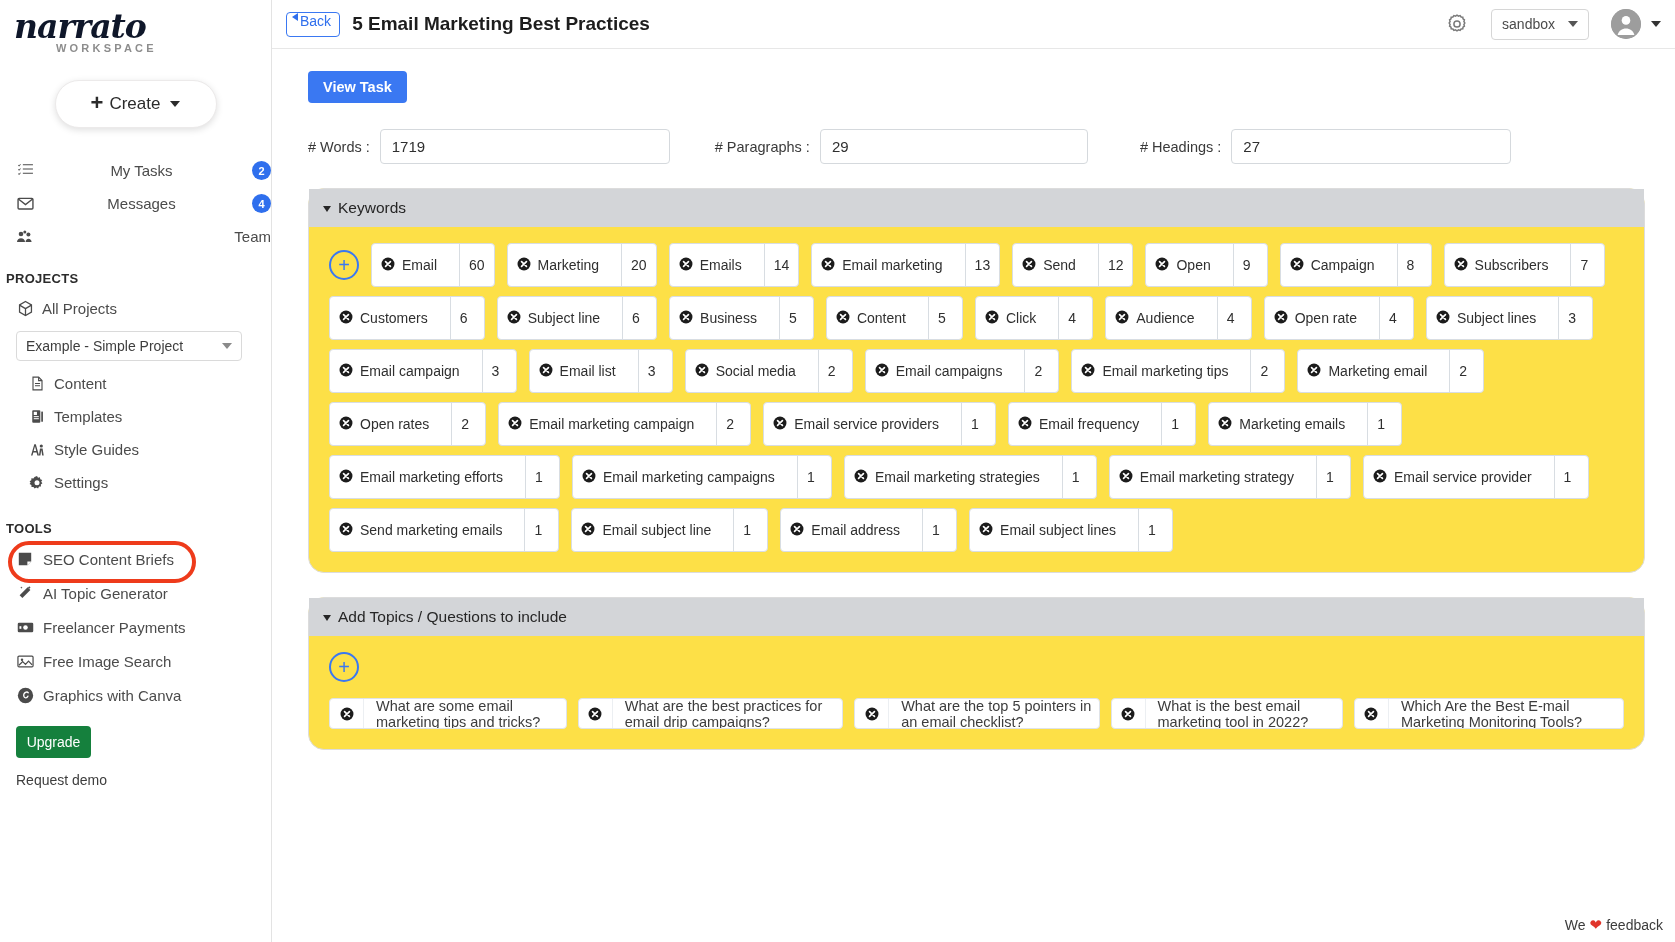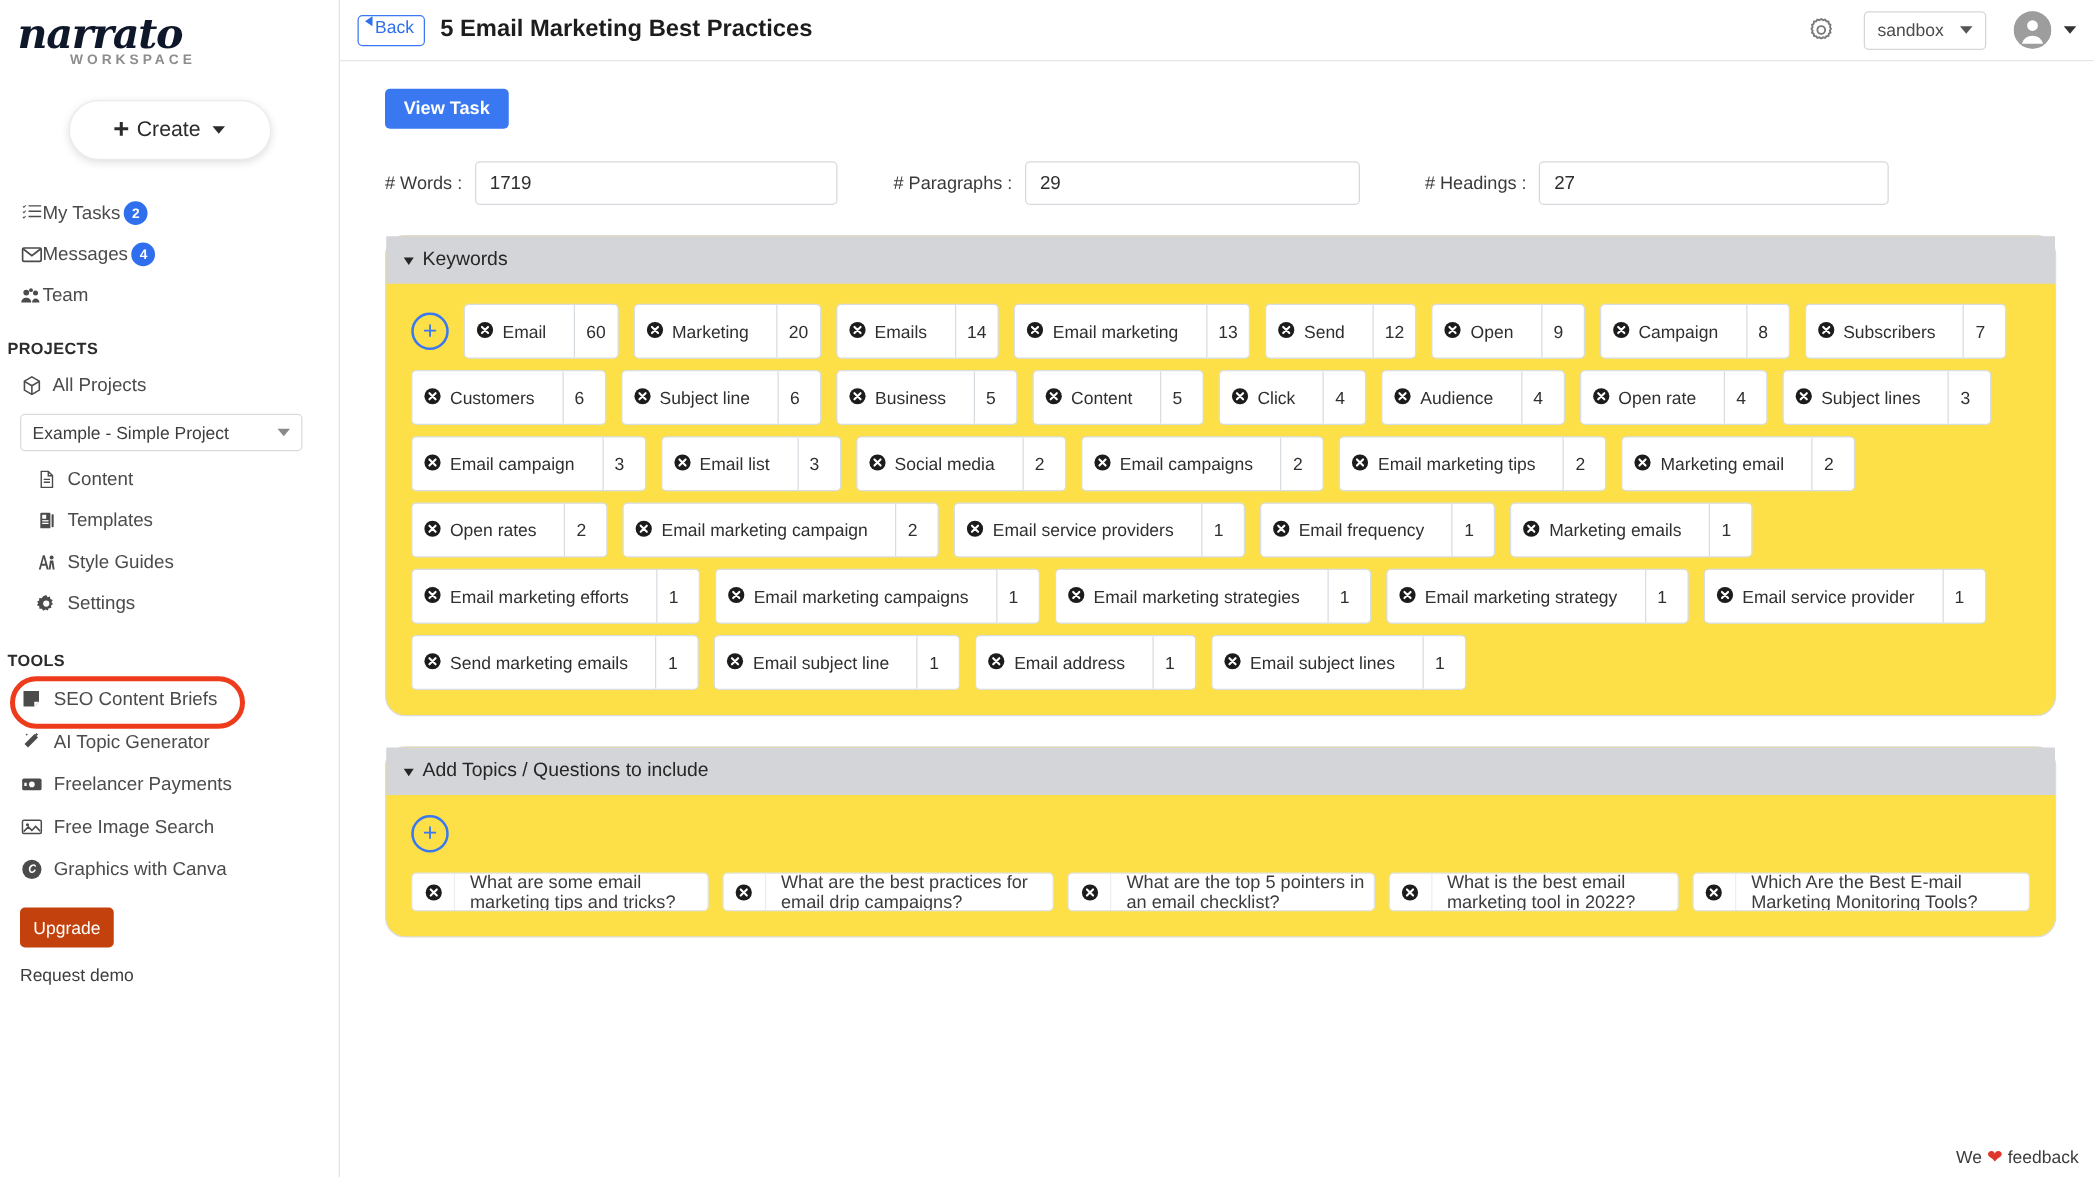--- a/index.html
+++ b/index.html
@@ -54,24 +54,24 @@
   .create-plus { font-size: 22px; font-weight: 700; line-height: 0; margin-top: -2px;}
   .caret-down {
     width: 0; height: 0;
     border-left: 5px solid transparent;
     border-right: 5px solid transparent;
     border-top: 6px solid #2b2b2b;
     margin-left: 4px;
   }
   .nav-group { margin-top: 26px; }
   .nav-item {
-    display: flex; align-items: center; gap: 0;
+    display: flex; align-items: center; gap: 24px;
     padding: 6px 0 6px 16px;
     font-size: 15px; color: #4b4b4b;
-    cursor: pointer; height: 33px;
+    cursor: pointer; height: 33px; justify-content: space-between;
   }
   .nav-item .lbl { white-space: nowrap; }
   .badge {
     display: inline-flex; align-items: center; justify-content: center;
     min-width: 19px; height: 19px;
     border-radius: 10px;
     background: #2f6fed; color: #fff;
     font-size: 11px; font-weight: 700;
     padding: 0 5px;
     margin-left: 3px;
@@ -116,21 +116,21 @@
     position: absolute;
     left: 8px; top: 541px;
     width: 188px; height: 42px;
     border: 4px solid #ee3b1b;
     border-radius: 22px;
     pointer-events: none;
   }
   .upgrade-btn {
     margin: 14px 0 0 16px;
     width: 75px; height: 32px;
-    background: #c2410c; color: #fff;
+    background: #15803d; color: #fff;
     border: none; border-radius: 4px;
     font-size: 14px; cursor: pointer;
     font-family: "Liberation Sans", sans-serif;
   }
   .req-demo {
     margin: 14px 0 0 16px;
     font-size: 14px; color: #3d3d3d; cursor: pointer;
   }
   .ic { display: inline-flex; align-items: center; justify-content: center; width: 18px; height: 18px; color: #4b4b4b; flex: none;}
   .ic svg { display: block; }

